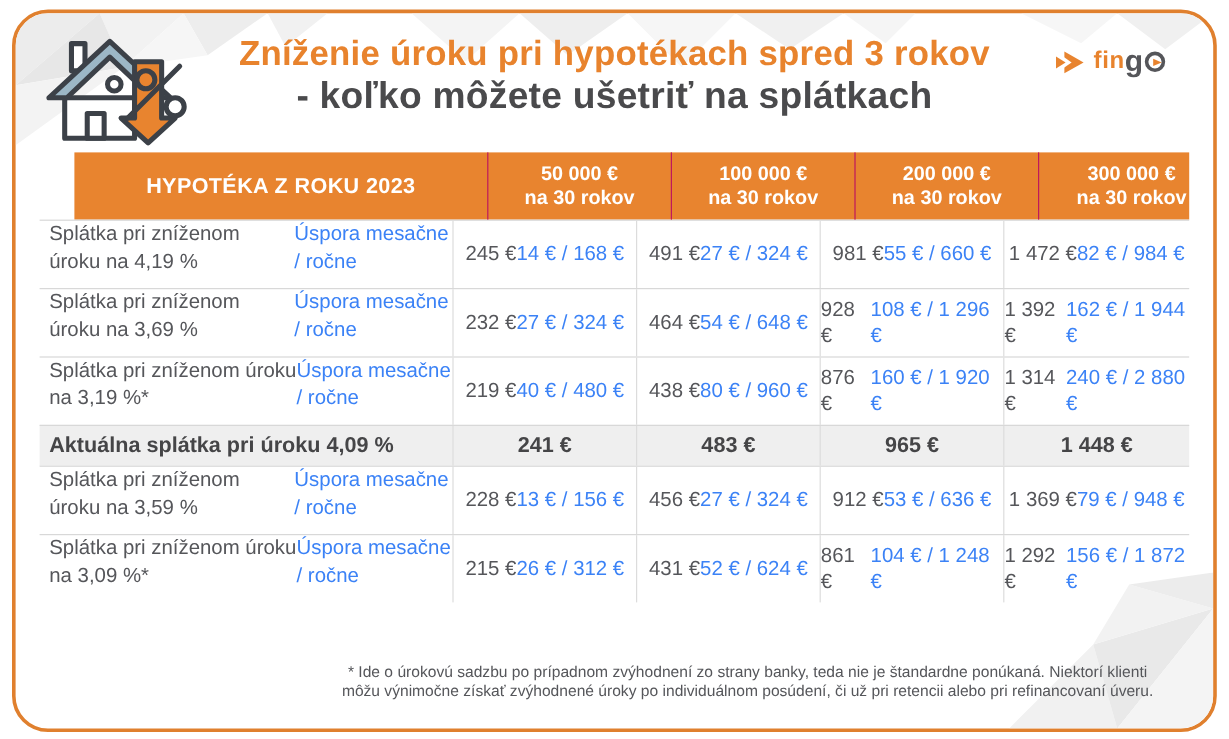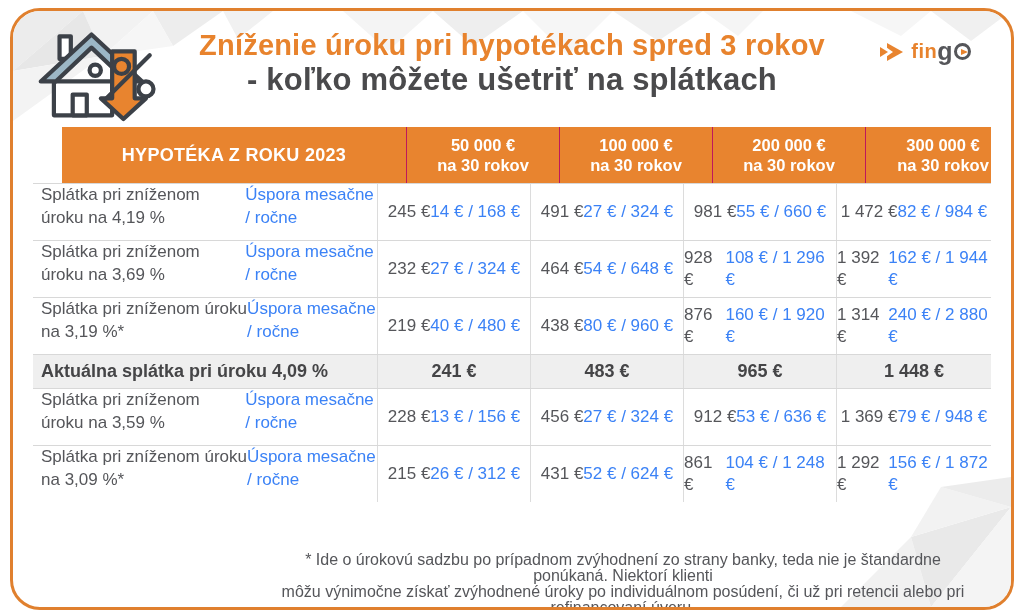--- a/index.html
+++ b/index.html
@@ -53,21 +53,21 @@
   .bold-row { height:34px; background:#efefef; font-weight:bold; font-size:18px; color:#454547; }
   .bold-row .td.first { justify-content:flex-start; padding-left:8px; }
   .detail-row { height:57px; font-size:17px; color:#55565a; }
   .detail-row .td { flex-direction:row; justify-content:center; line-height:22.5px; }
   .detail-row .td.first { align-items:flex-start; padding-left:8px; }
   .sub, .sav { color:#3b82f6; }
 
   
   .footnote {
     position:absolute; right:32px; top:541px; width:712px;
-    text-align:center; font-size:16px; line-height:16px; color:#55565a;
+    text-align:center; font-size:13px; line-height:16px; color:#55565a;
   }
 </style>
 </head>
 <body>
 
 <div class="card">
 
   <svg class="deco tl" width="260" height="110">
     <polygon points="0,0 70,0 0,60" fill="#ececec"></polygon>
     <polygon points="70,0 140,0 90,45" fill="#f2f2f2"></polygon>

